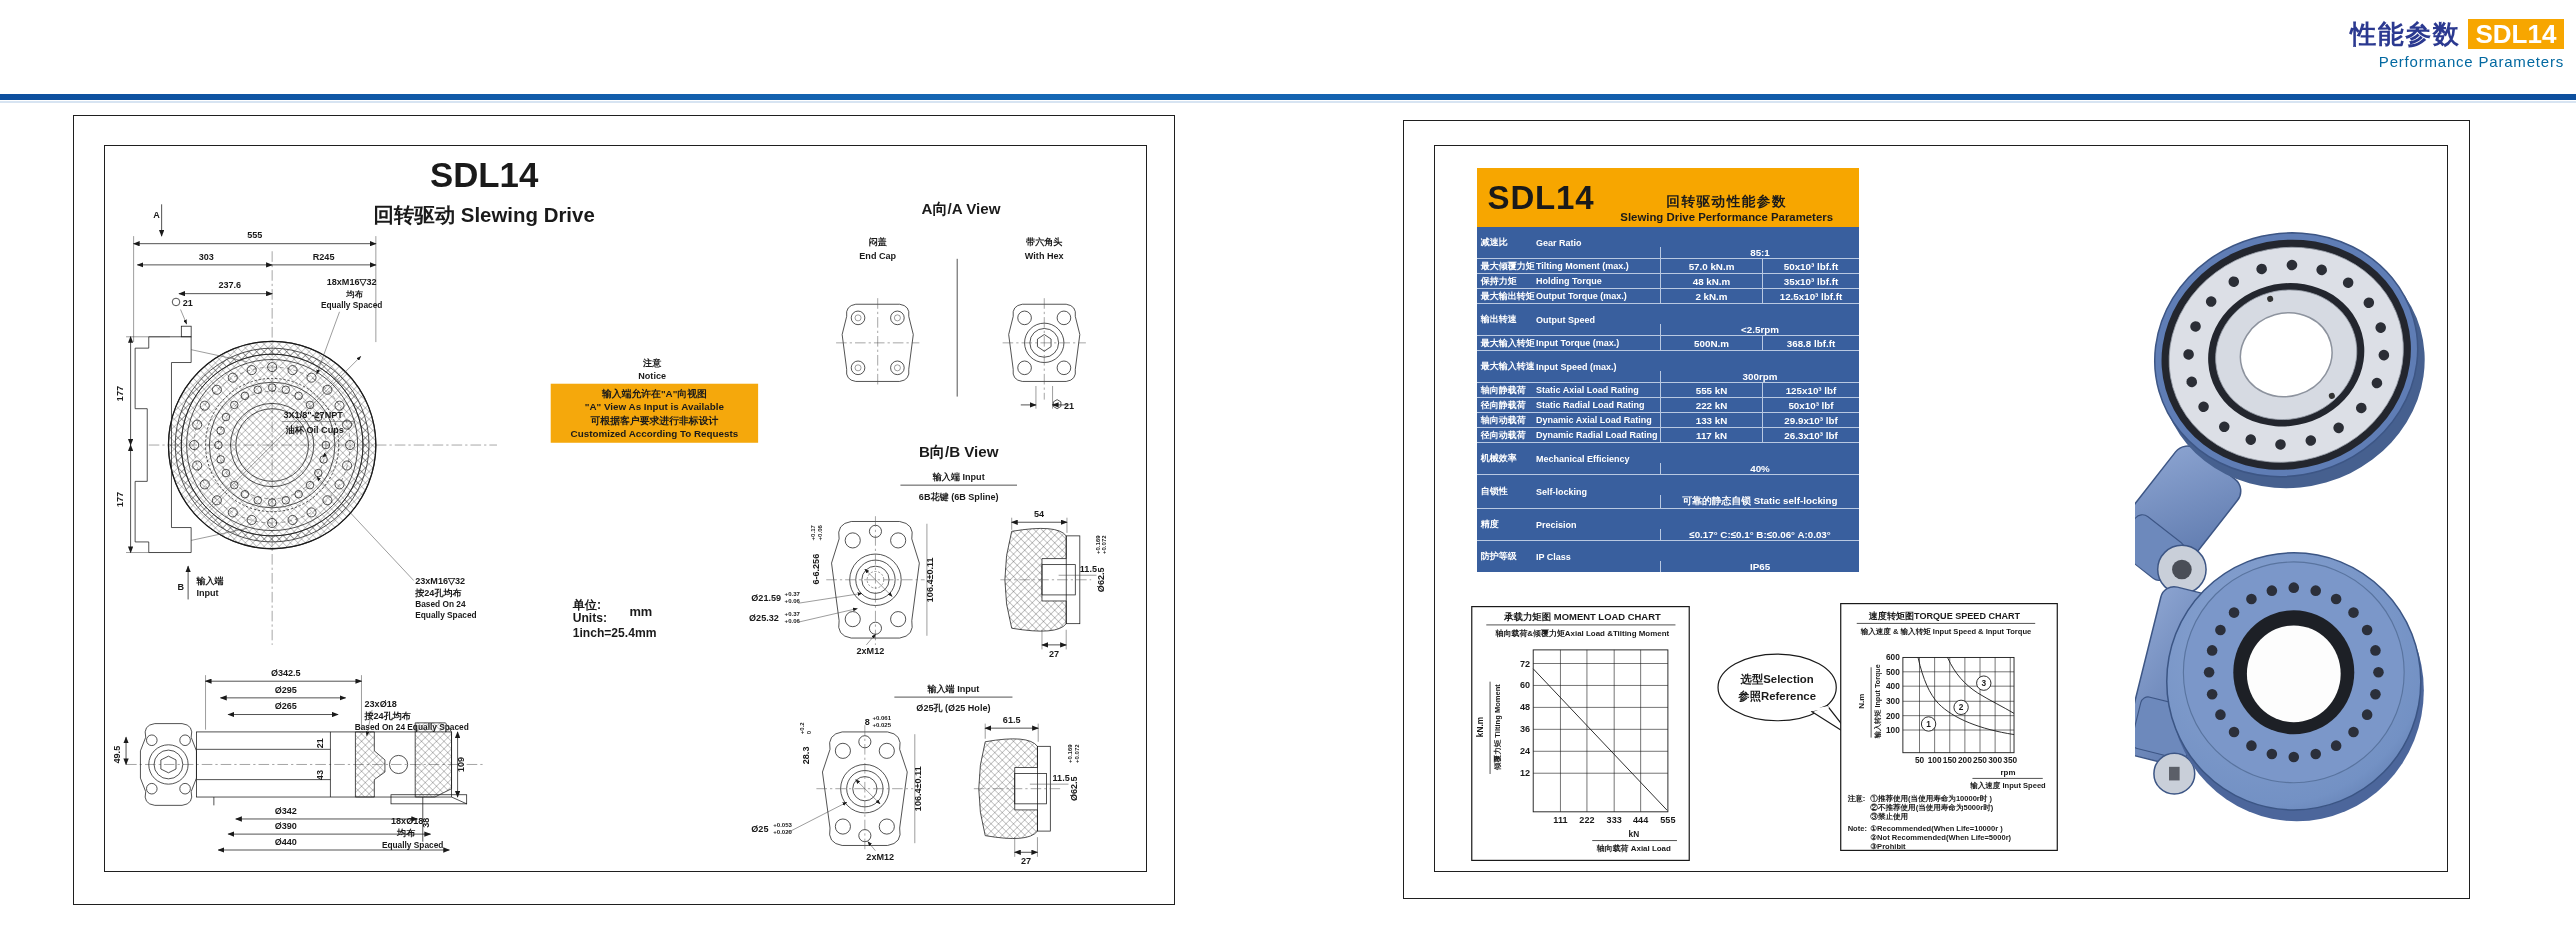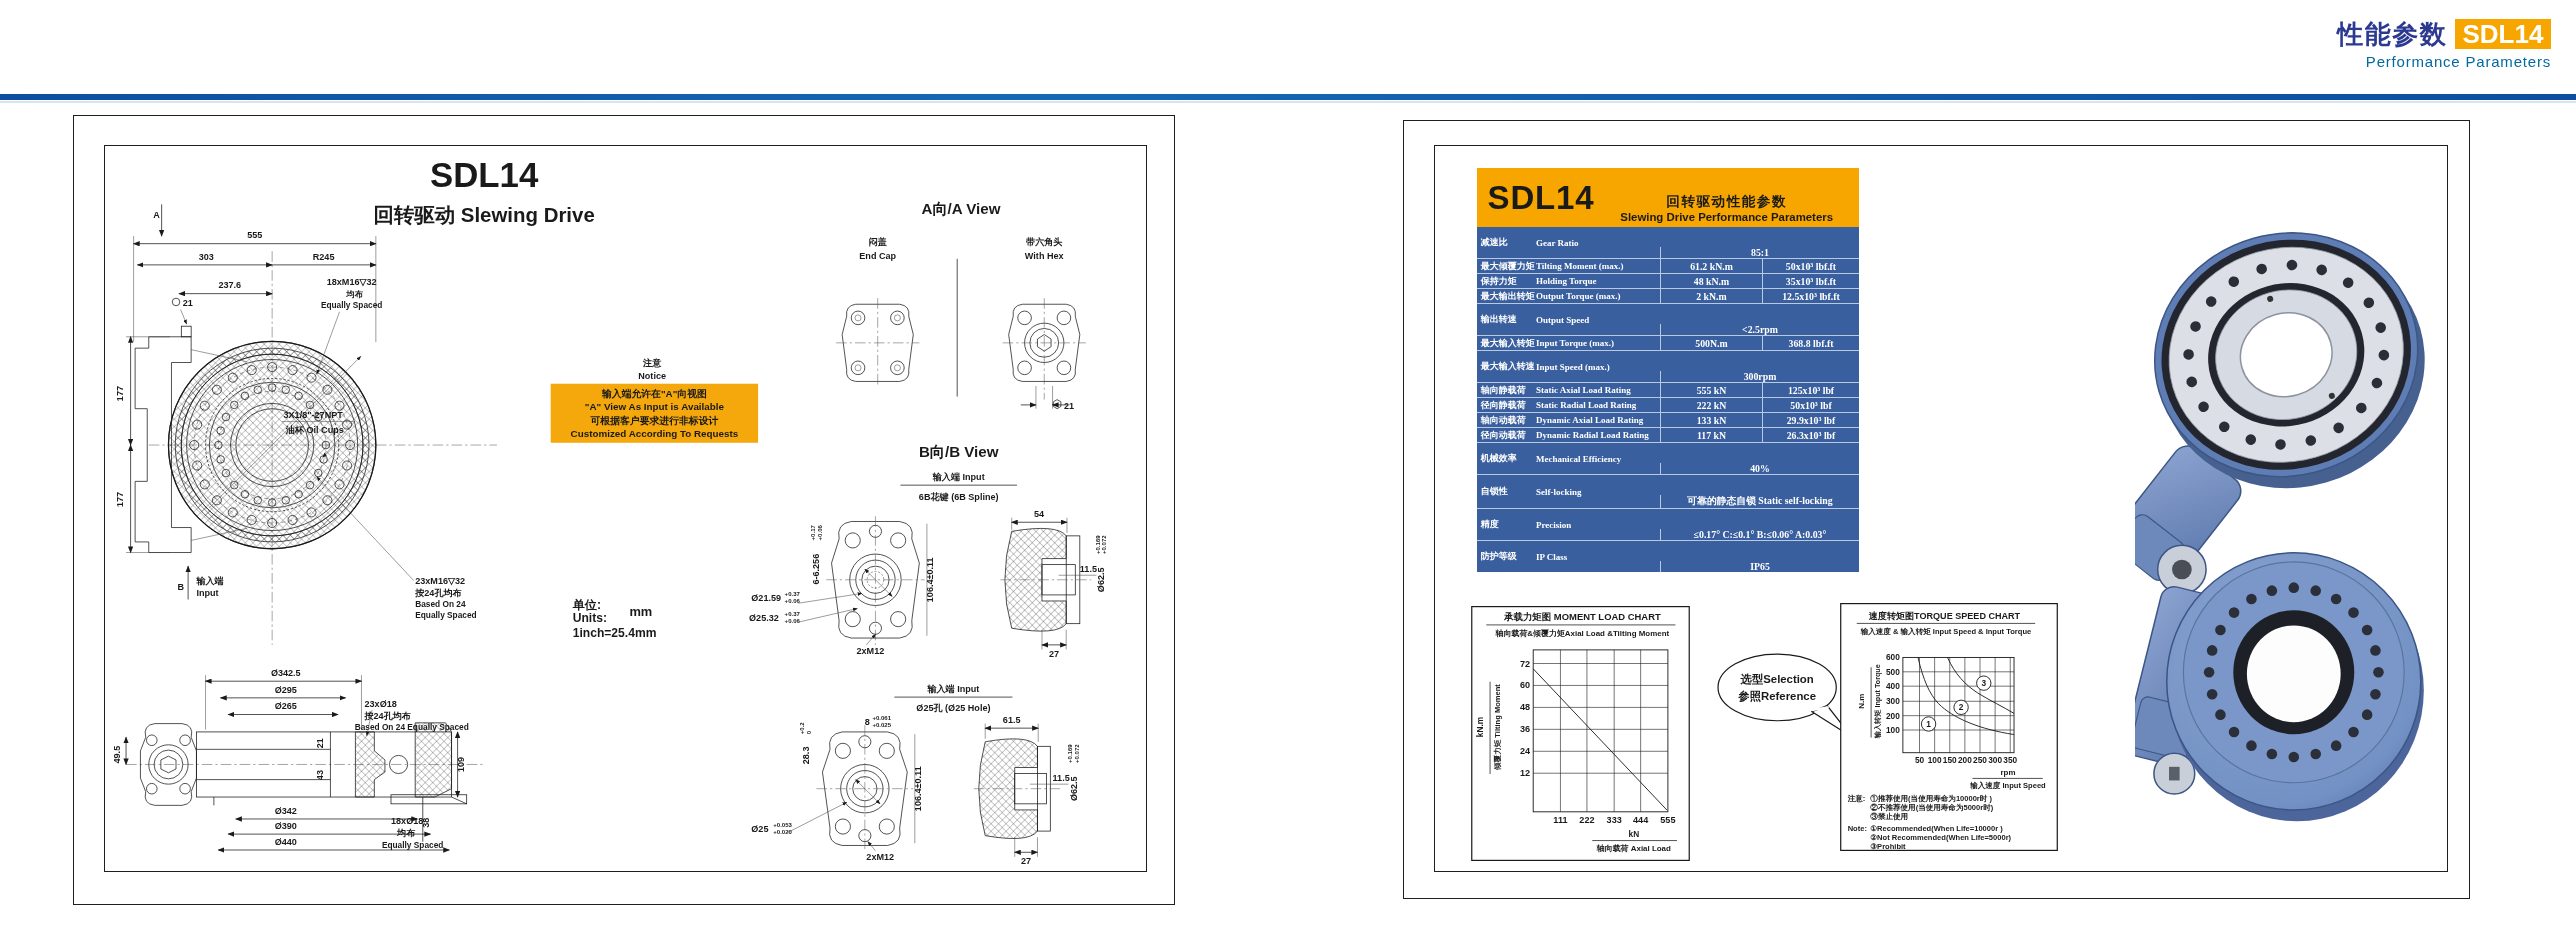--- a/index.html
+++ b/index.html
@@ -1,36 +1,36 @@
 <!DOCTYPE html>
 <html style="font-size:12px"><head>
 <meta charset="utf-8">
 <style>
   html,body{margin:0;padding:0;background:#fff;}
   body{width:2576px;height:944px;position:relative;font-family:"Liberation Sans",sans-serif;overflow:hidden;}
   .abs{position:absolute;}
   
-  #top-tag{position:absolute;right:25px;top:16.7px;text-align:right;}
+  #top-tag{position:absolute;right:12px;top:16.7px;text-align:right;}
   #tag-line1{display:flex;align-items:center;justify-content:flex-end;gap:7.6px;}
   #tag-cn{font-size:26px;font-weight:bold;color:#2b3990;letter-spacing:1.5px;}
   #tag-model{background:#f7a600;color:#fff;font-size:26px;font-weight:bold;padding:0 7.6px;line-height:30px;}
   #tag-en{font-size:15px;color:#0369a1;margin-top:1.5px;letter-spacing:0.8px;}
   #blue-rule{position:absolute;left:0;top:94px;width:2576px;height:6px;background:linear-gradient(90deg,#0d4f9e,#1668b5 40%,#0d4f9e);}
   #blue-rule2{position:absolute;left:0;top:101px;width:2576px;height:2.3px;background:#d7e4f2;}
   
   .page-outer{position:absolute;border:1.5px solid #1f1f1f;}
   .page-inner{position:absolute;border:1.5px solid #1f1f1f;}
   
   #tbl{position:absolute;left:1477px;top:168px;width:382px;height:404px;}
   #tbl-head{height:59px;background:#f7a600;display:flex;align-items:center;}
   #tbl-model{font-size:33px;font-weight:bold;color:#1a1a1a;padding-left:10.6px;letter-spacing:0.8px;}
   #tbl-titles{flex:1;text-align:center;color:#1a1a1a;margin-top:21px;}
   #tbl-title-cn{font-size:13.6px;font-weight:bold;letter-spacing:1.5px;}
   #tbl-title-en{font-size:11.4px;font-weight:bold;}
-  #tbl-body{height:345px;background:#395f9e;display:grid;grid-template-rows:repeat(15,1fr);font-family:Liberation Serif, serif;}
+  #tbl-body{height:345px;background:#395f9e;display:grid;grid-template-rows:repeat(15,1fr);}
   .trow{display:grid;grid-template-columns:59px 124px 102px 97px;border-top:1.1px solid #b9c9e2;color:#fff;align-items:center;}
   .trow:first-child{border-top:none;}
   .c-cn{font-size:9px;font-weight:bold;padding-left:3.8px;white-space:nowrap;}
   .c-en{font-size:9px;font-weight:bold;white-space:nowrap;overflow:hidden;}
   .c-m,.c-i,.c-v{font-size:9.8px;font-weight:bold;text-align:center;border-left:1.1px solid #b9c9e2;align-self:stretch;display:flex;align-items:center;justify-content:center;white-space:nowrap;}
   .c-v{grid-column:3/5;margin-top:20px;}
   
   svg text{font-family:"Liberation Sans",sans-serif;fill:#1a1a1a;}
   .ln{stroke:#1a1a1a;stroke-width:1;fill:none;}
   .lnt{stroke:#1a1a1a;stroke-width:1.7;fill:none;}
@@ -445,21 +445,21 @@
   </div>
   <div id="tbl-body">
     <div class="trow">
         <div class="c-cn">减速比</div>
         <div class="c-en">Gear Ratio</div>
         <div class="c-v">85:1</div>
       </div>
     <div class="trow">
         <div class="c-cn">最大倾覆力矩</div>
         <div class="c-en">Tilting Moment (max.)</div>
-        <div class="c-m">61.2 kN.m</div>
+        <div class="c-m">57.0 kN.m</div>
         <div class="c-i">50x10³ lbf.ft</div>
       </div>
     <div class="trow">
         <div class="c-cn">保持力矩</div>
         <div class="c-en">Holding Torque</div>
         <div class="c-m">48 kN.m</div>
         <div class="c-i">35x10³ lbf.ft</div>
       </div>
     <div class="trow">
         <div class="c-cn">最大输出转矩</div>

